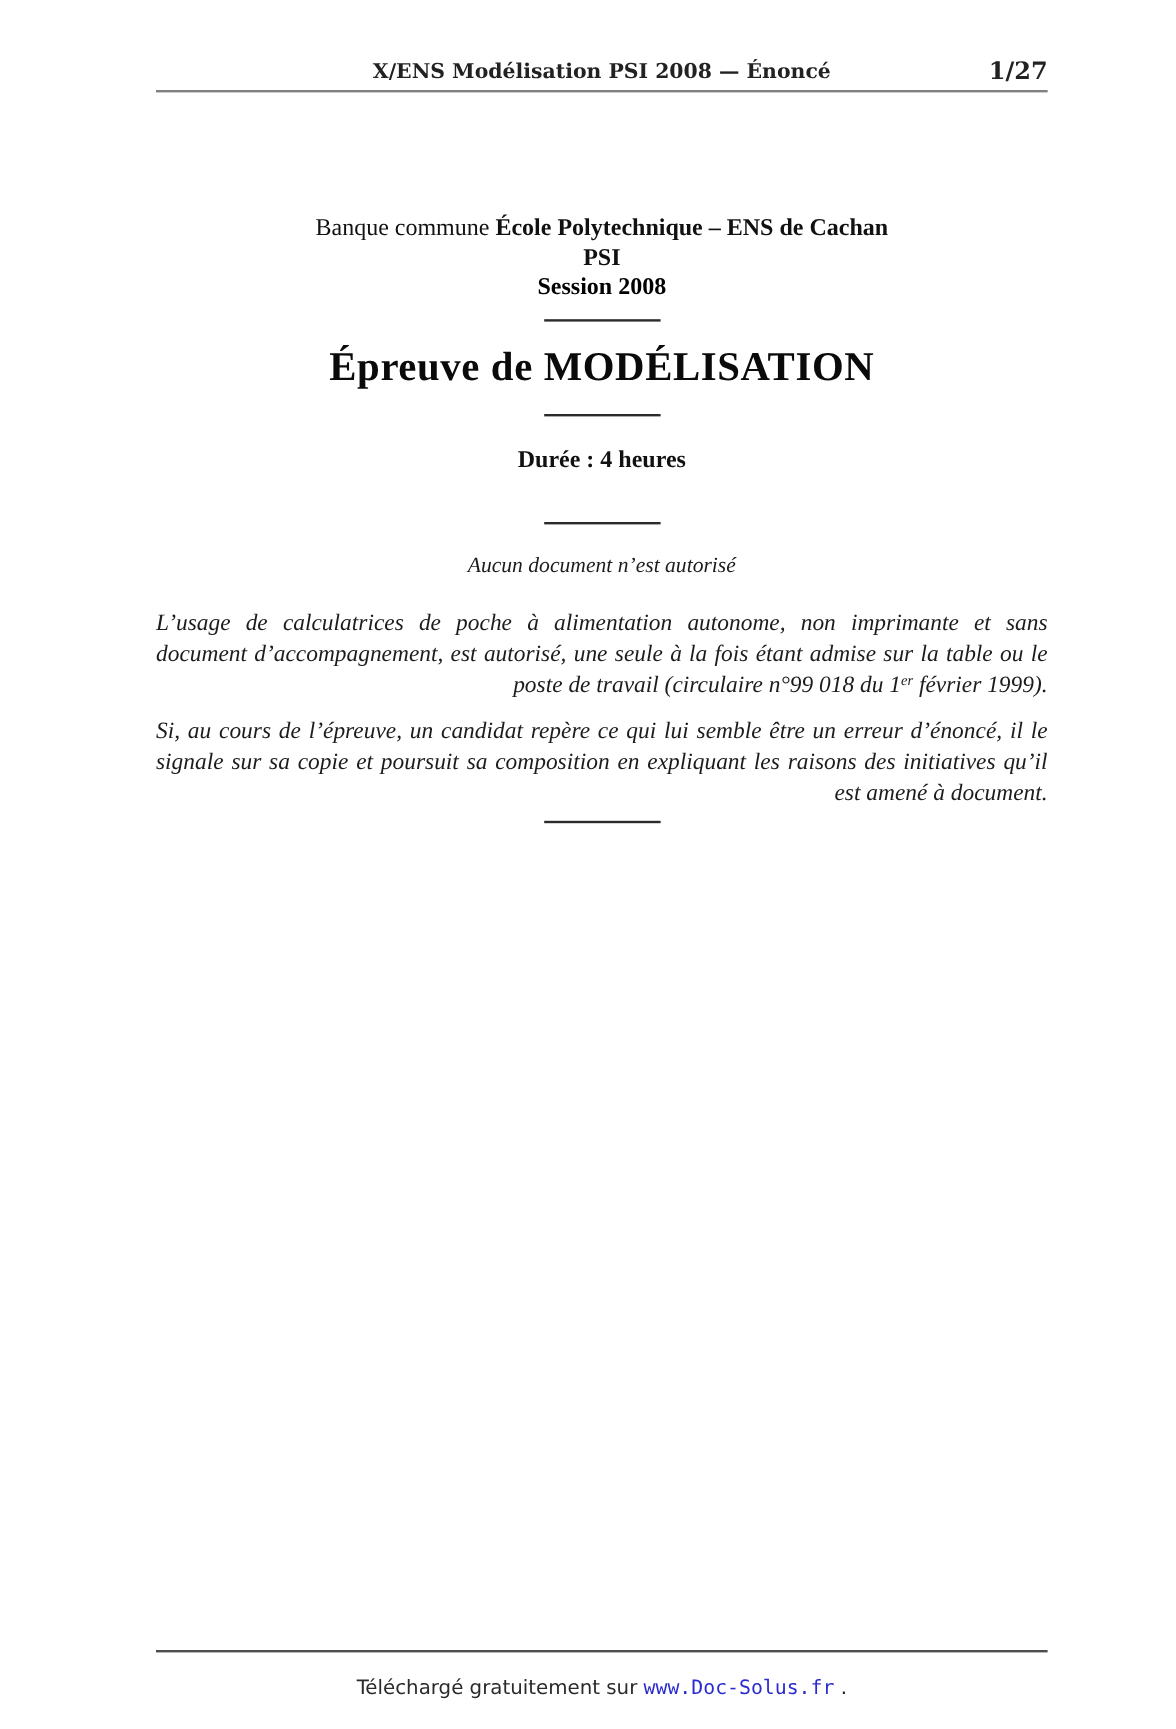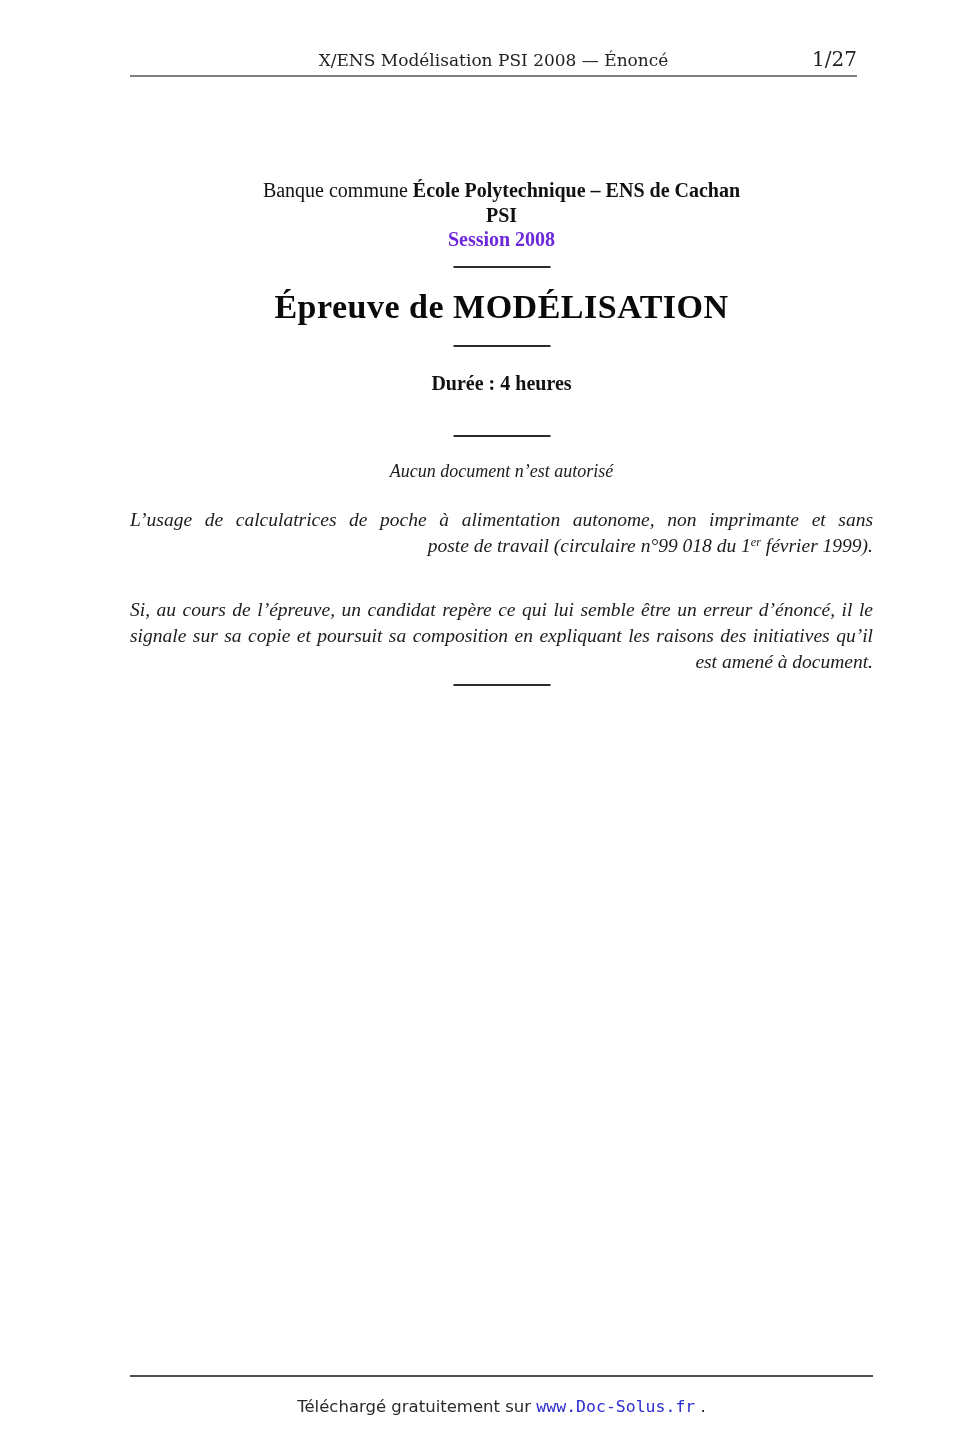--- a/index.html
+++ b/index.html
@@ -16,25 +16,26 @@
   .column {
     position: absolute;
     left: 130px;
     top: 0;
     width: 743px;
     height: 100%;
   }
   
   .header {
     position: absolute;
-    left: 0; right: 16px;
+    left: 0; right: 0;
     top: 46px;
     height: 31px;
     border-bottom: 2px solid #808080;
     font-family: "DejaVu Serif", serif;
+    font-weight: bold;
   }
   .header-title {
     position: absolute;
     left: 0; right: 0;
     top: 4px;
     text-align: center;
     font-size: 17px;
     color: #222222;
   }
   .page-number {
@@ -63,21 +64,21 @@
     font-weight: 700;
     color: #111111;
   }
   .session-line {
     position: absolute;
     left: 0; right: 0;
     top: 228px;
     text-align: center;
     font-size: 20px;
     font-weight: 700;
-    color: #6d28d9;
+    color: #000000;
   }
   .divider {
     position: absolute;
     left: 50%;
     transform: translateX(-50%);
     width: 97px;
     border-top: 2px solid #2b2b2b;
   }
   .divider.d1 { top: 266px; }
   .divider.d2 { top: 345px; }
@@ -179,20 +180,21 @@
     <div class="divider d2"></div>
 
     <div class="duration-line">Durée : 4 heures</div>
 
     <div class="divider d3"></div>
 
     <div class="notice-line">Aucun document n’est autorisé</div>
 
     <div class="para p1">
       <div class="jline">L’usage de calculatrices de poche à alimentation autonome, non imprimante et sans</div>
+      <div class="jline">document d’accompagnement, est autorisé, une seule à la fois étant admise sur la table ou le</div>
       <div class="lline"><span>poste de travail (circulaire n°99 018 du 1</span><span class="sup">er</span><span> février 1999).</span></div>
     </div>
 
     <div class="para p2">
       <div class="jline">Si, au cours de l’épreuve, un candidat repère ce qui lui semble être un erreur d’énoncé, il le</div>
       <div class="jline">signale sur sa copie et poursuit sa composition en expliquant les raisons des initiatives qu’il</div>
       <div class="lline">est amené à document.</div>
     </div>
 
     <div class="divider d4"></div>

